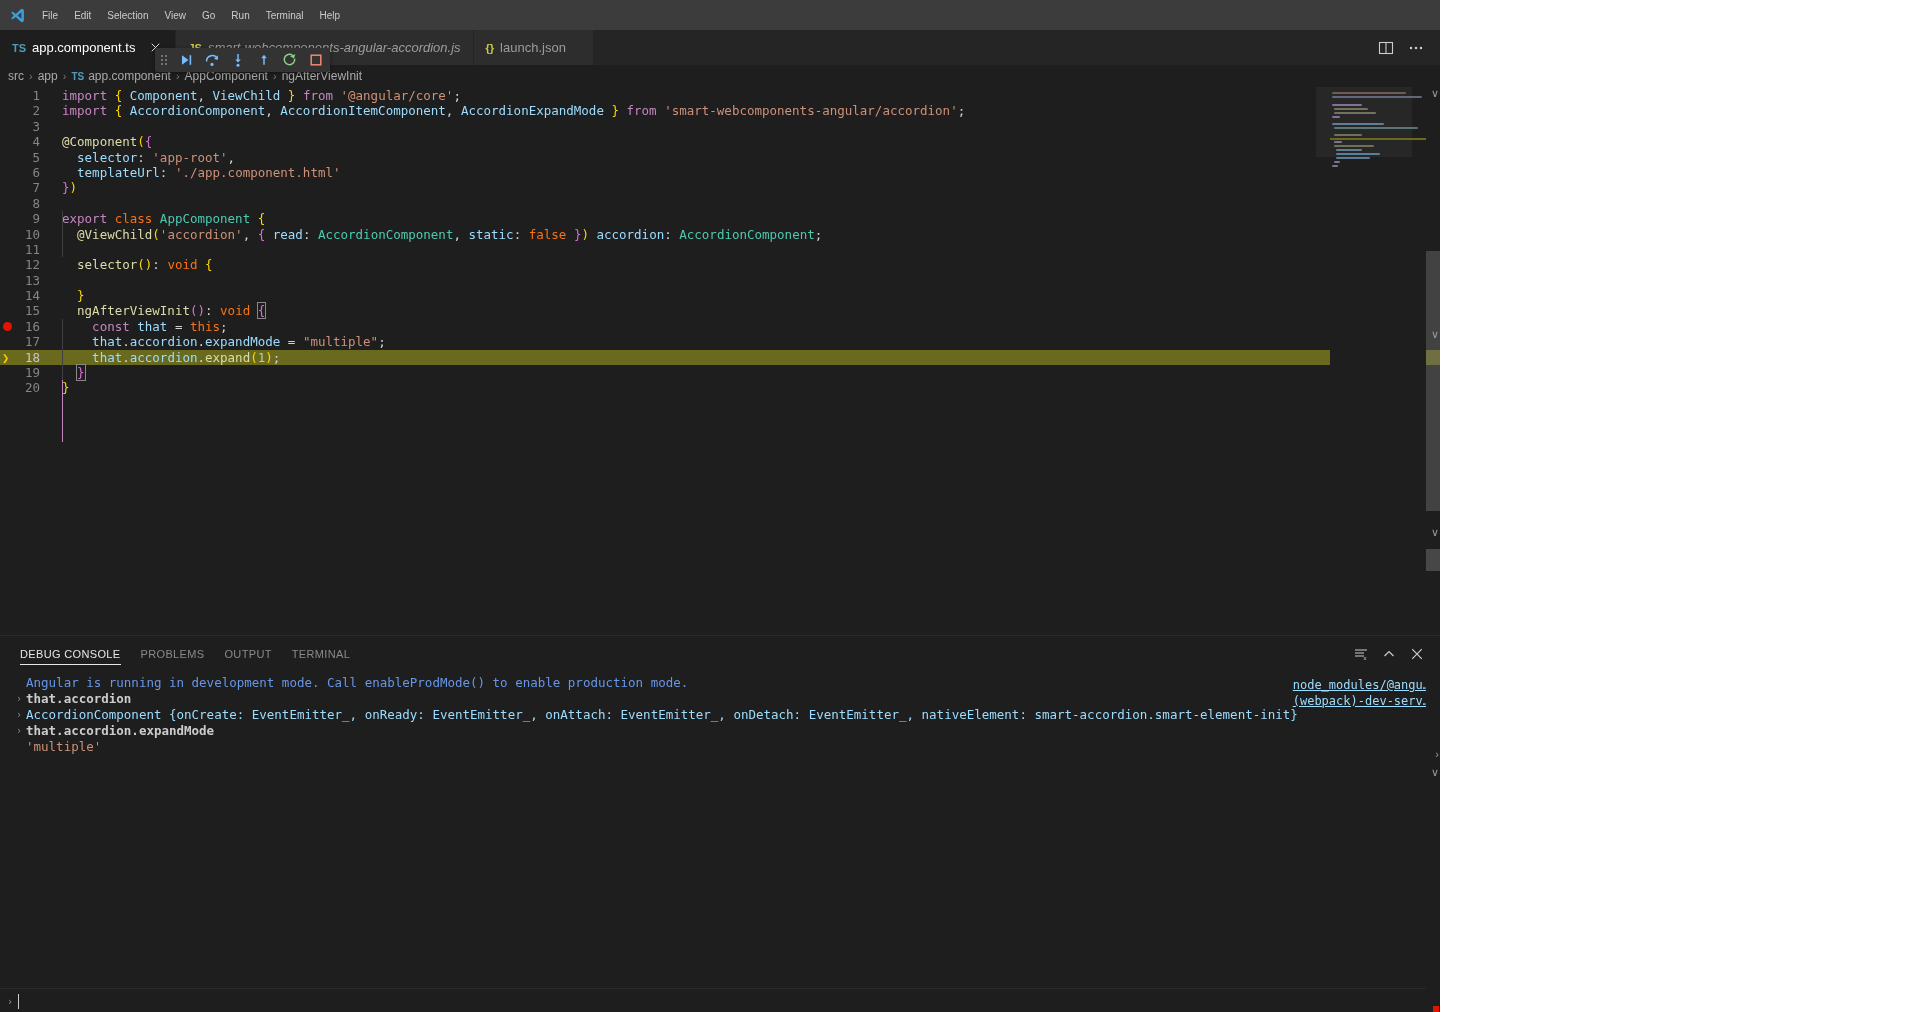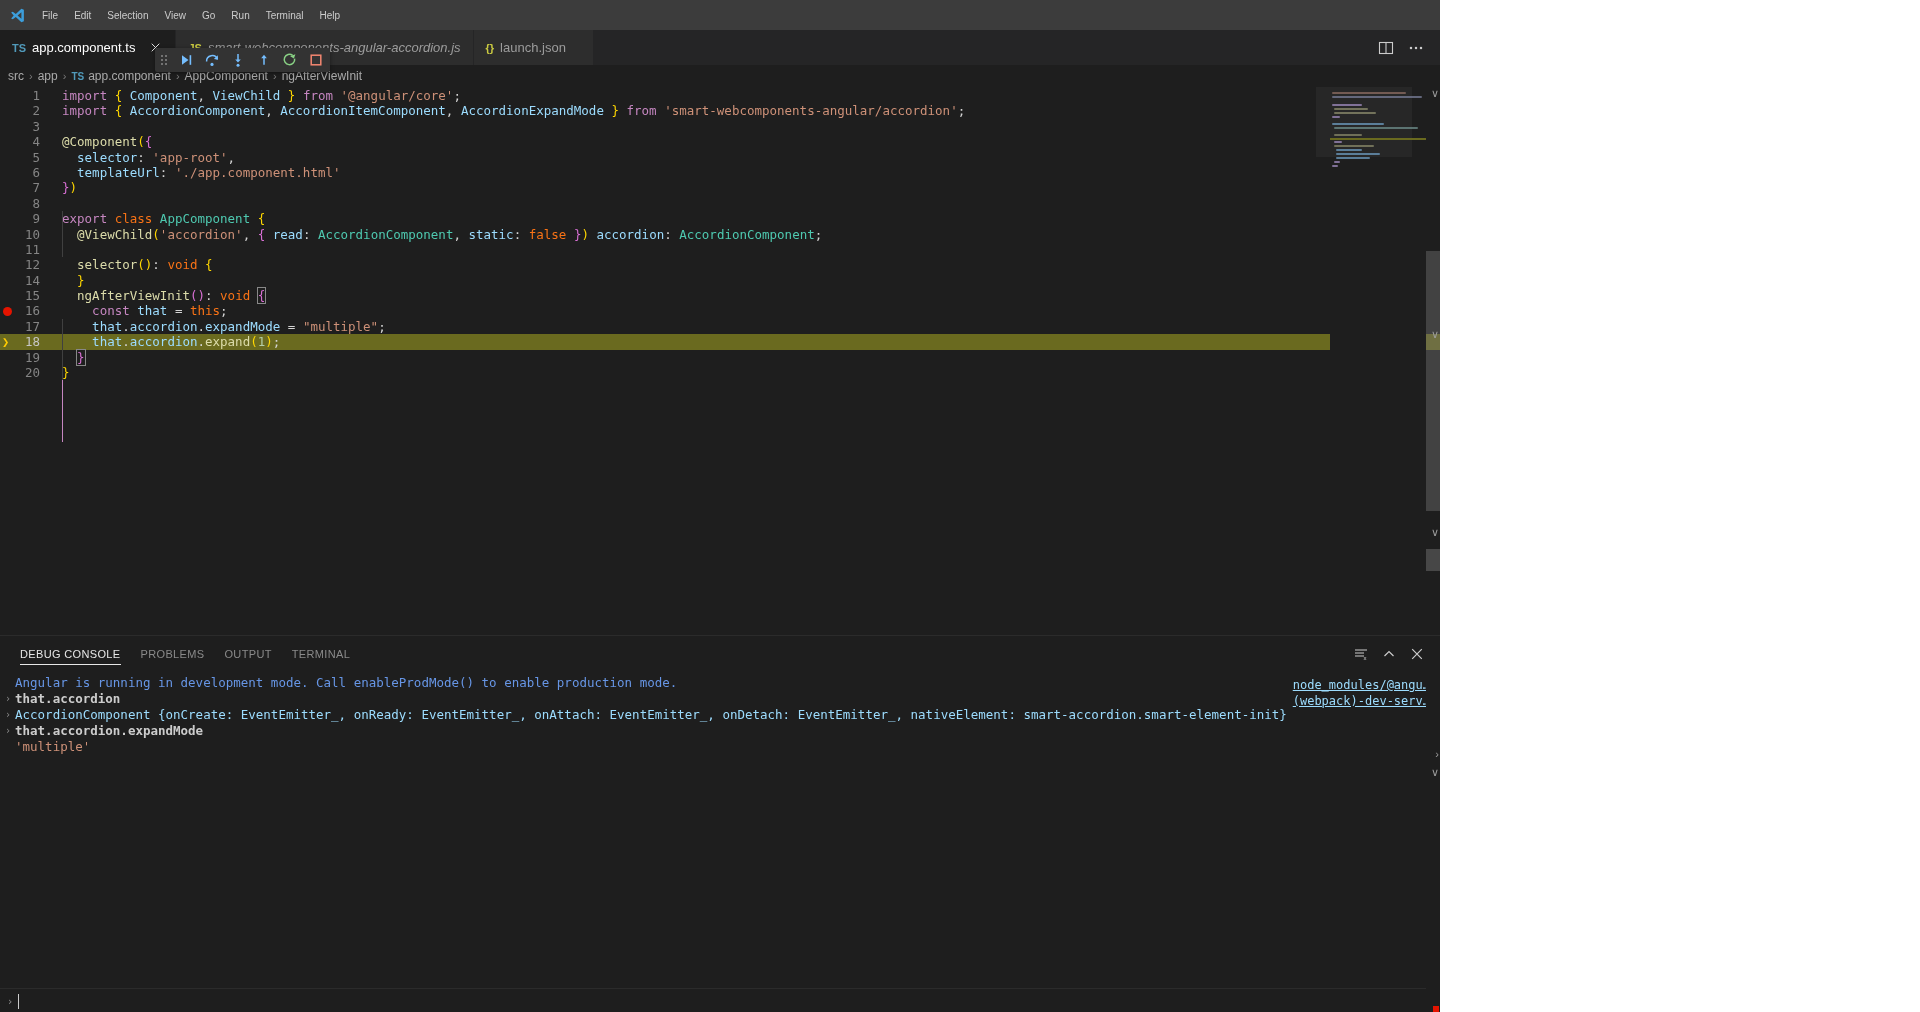--- a/index.html
+++ b/index.html
@@ -299,21 +299,21 @@
     position: relative;
     font-family: "DejaVu Sans Mono", "Liberation Mono", monospace;
     font-size: 12.5px;
     line-height: 16px;
     padding: 4px 0 0 0;
     overflow: hidden;
   }
   .crow {
     display: flex;
     align-items: flex-start;
-    padding-left: 1px;
+    padding-left: 12px;
     min-height: 16px;
     white-space: pre;
   }
   .cgutter {
     width: 14px; flex: 0 0 14px;
     color: #8a8a8a;
     font-size: 10px;
     text-align: center;
     line-height: 16px;
   }
@@ -509,20 +509,21 @@
         <div class="cline"><div class="glyph"></div><div class="lnum">3</div><div class="ctext">&nbsp;</div></div>
         <div class="cline"><div class="glyph"></div><div class="lnum">4</div><div class="ctext"><span class="dec">@Component</span><span class="b1">(</span><span class="b2">{</span></div></div>
         <div class="cline"><div class="glyph"></div><div class="lnum">5</div><div class="ctext">  <span class="var">selector</span><span class="pun">:</span> <span class="str">'app-root'</span><span class="pun">,</span></div></div>
         <div class="cline"><div class="glyph"></div><div class="lnum">6</div><div class="ctext">  <span class="var">templateUrl</span><span class="pun">:</span> <span class="str">'./app.component.html'</span></div></div>
         <div class="cline"><div class="glyph"></div><div class="lnum">7</div><div class="ctext"><span class="b2">}</span><span class="b1">)</span></div></div>
         <div class="cline"><div class="glyph"></div><div class="lnum">8</div><div class="ctext">&nbsp;</div></div>
         <div class="cline"><div class="glyph"></div><div class="lnum">9</div><div class="ctext"><span class="kw">export</span> <span class="kw2">class</span> <span class="typ">AppComponent</span> <span class="b1">{</span></div></div>
         <div class="cline"><div class="glyph"></div><div class="lnum">10</div><div class="ctext">  <span class="dec">@ViewChild</span><span class="b1">(</span><span class="str">'accordion'</span><span class="pun">,</span> <span class="b2">{</span> <span class="var">read</span><span class="pun">:</span> <span class="typ">AccordionComponent</span><span class="pun">,</span> <span class="var">static</span><span class="pun">:</span> <span class="kw2">false</span> <span class="b2">}</span><span class="b1">)</span> <span class="var">accordion</span><span class="pun">:</span> <span class="typ">AccordionComponent</span><span class="pun">;</span></div></div>
         <div class="cline"><div class="glyph"></div><div class="lnum">11</div><div class="ctext">&nbsp;</div></div>
         <div class="cline"><div class="glyph"></div><div class="lnum">12</div><div class="ctext">  <span class="fn">selector</span><span class="b1">()</span><span class="pun">:</span> <span class="kw2">void</span> <span class="b1">{</span></div></div>
+        <div class="cline"><div class="glyph"></div><div class="lnum">13</div><div class="ctext">&nbsp;</div></div>
         <div class="cline"><div class="glyph"></div><div class="lnum">14</div><div class="ctext">  <span class="b1">}</span></div></div>
         <div class="cline"><div class="glyph"></div><div class="lnum">15</div><div class="ctext">  <span class="fn">ngAfterViewInit</span><span class="b2">()</span><span class="pun">:</span> <span class="kw2">void</span> <span class="b2 cursor-bracket">{</span></div></div>
         <div class="cline"><div class="glyph"><div class="breakpoint"></div></div><div class="lnum">16</div><div class="ctext">    <span class="kw">const</span> <span class="var">that</span> <span class="pun">=</span> <span class="kw2">this</span><span class="pun">;</span></div></div>
         <div class="cline"><div class="glyph"></div><div class="lnum">17</div><div class="ctext">    <span class="var">that</span><span class="pun">.</span><span class="var">accordion</span><span class="pun">.</span><span class="var">expandMode</span> <span class="pun">=</span> <span class="str">"multiple"</span><span class="pun">;</span></div></div>
         <div class="cline debug-hl"><div class="glyph"><div class="curarrow">❯</div></div><div class="lnum active">18</div><div class="ctext">    <span class="var">that</span><span class="pun">.</span><span class="var">accordion</span><span class="pun">.</span><span class="fn">expand</span><span class="b1">(</span><span class="num">1</span><span class="b1">)</span><span class="pun">;</span></div></div>
         <div class="cline"><div class="glyph"></div><div class="lnum">19</div><div class="ctext">  <span class="b2 cursor-bracket">}</span></div></div>
         <div class="cline"><div class="glyph"></div><div class="lnum">20</div><div class="ctext"><span class="b1">}</span></div></div>
       </div>
 
     <div class="iguide" style="left:62px; top:124px; height:46px;"></div>

